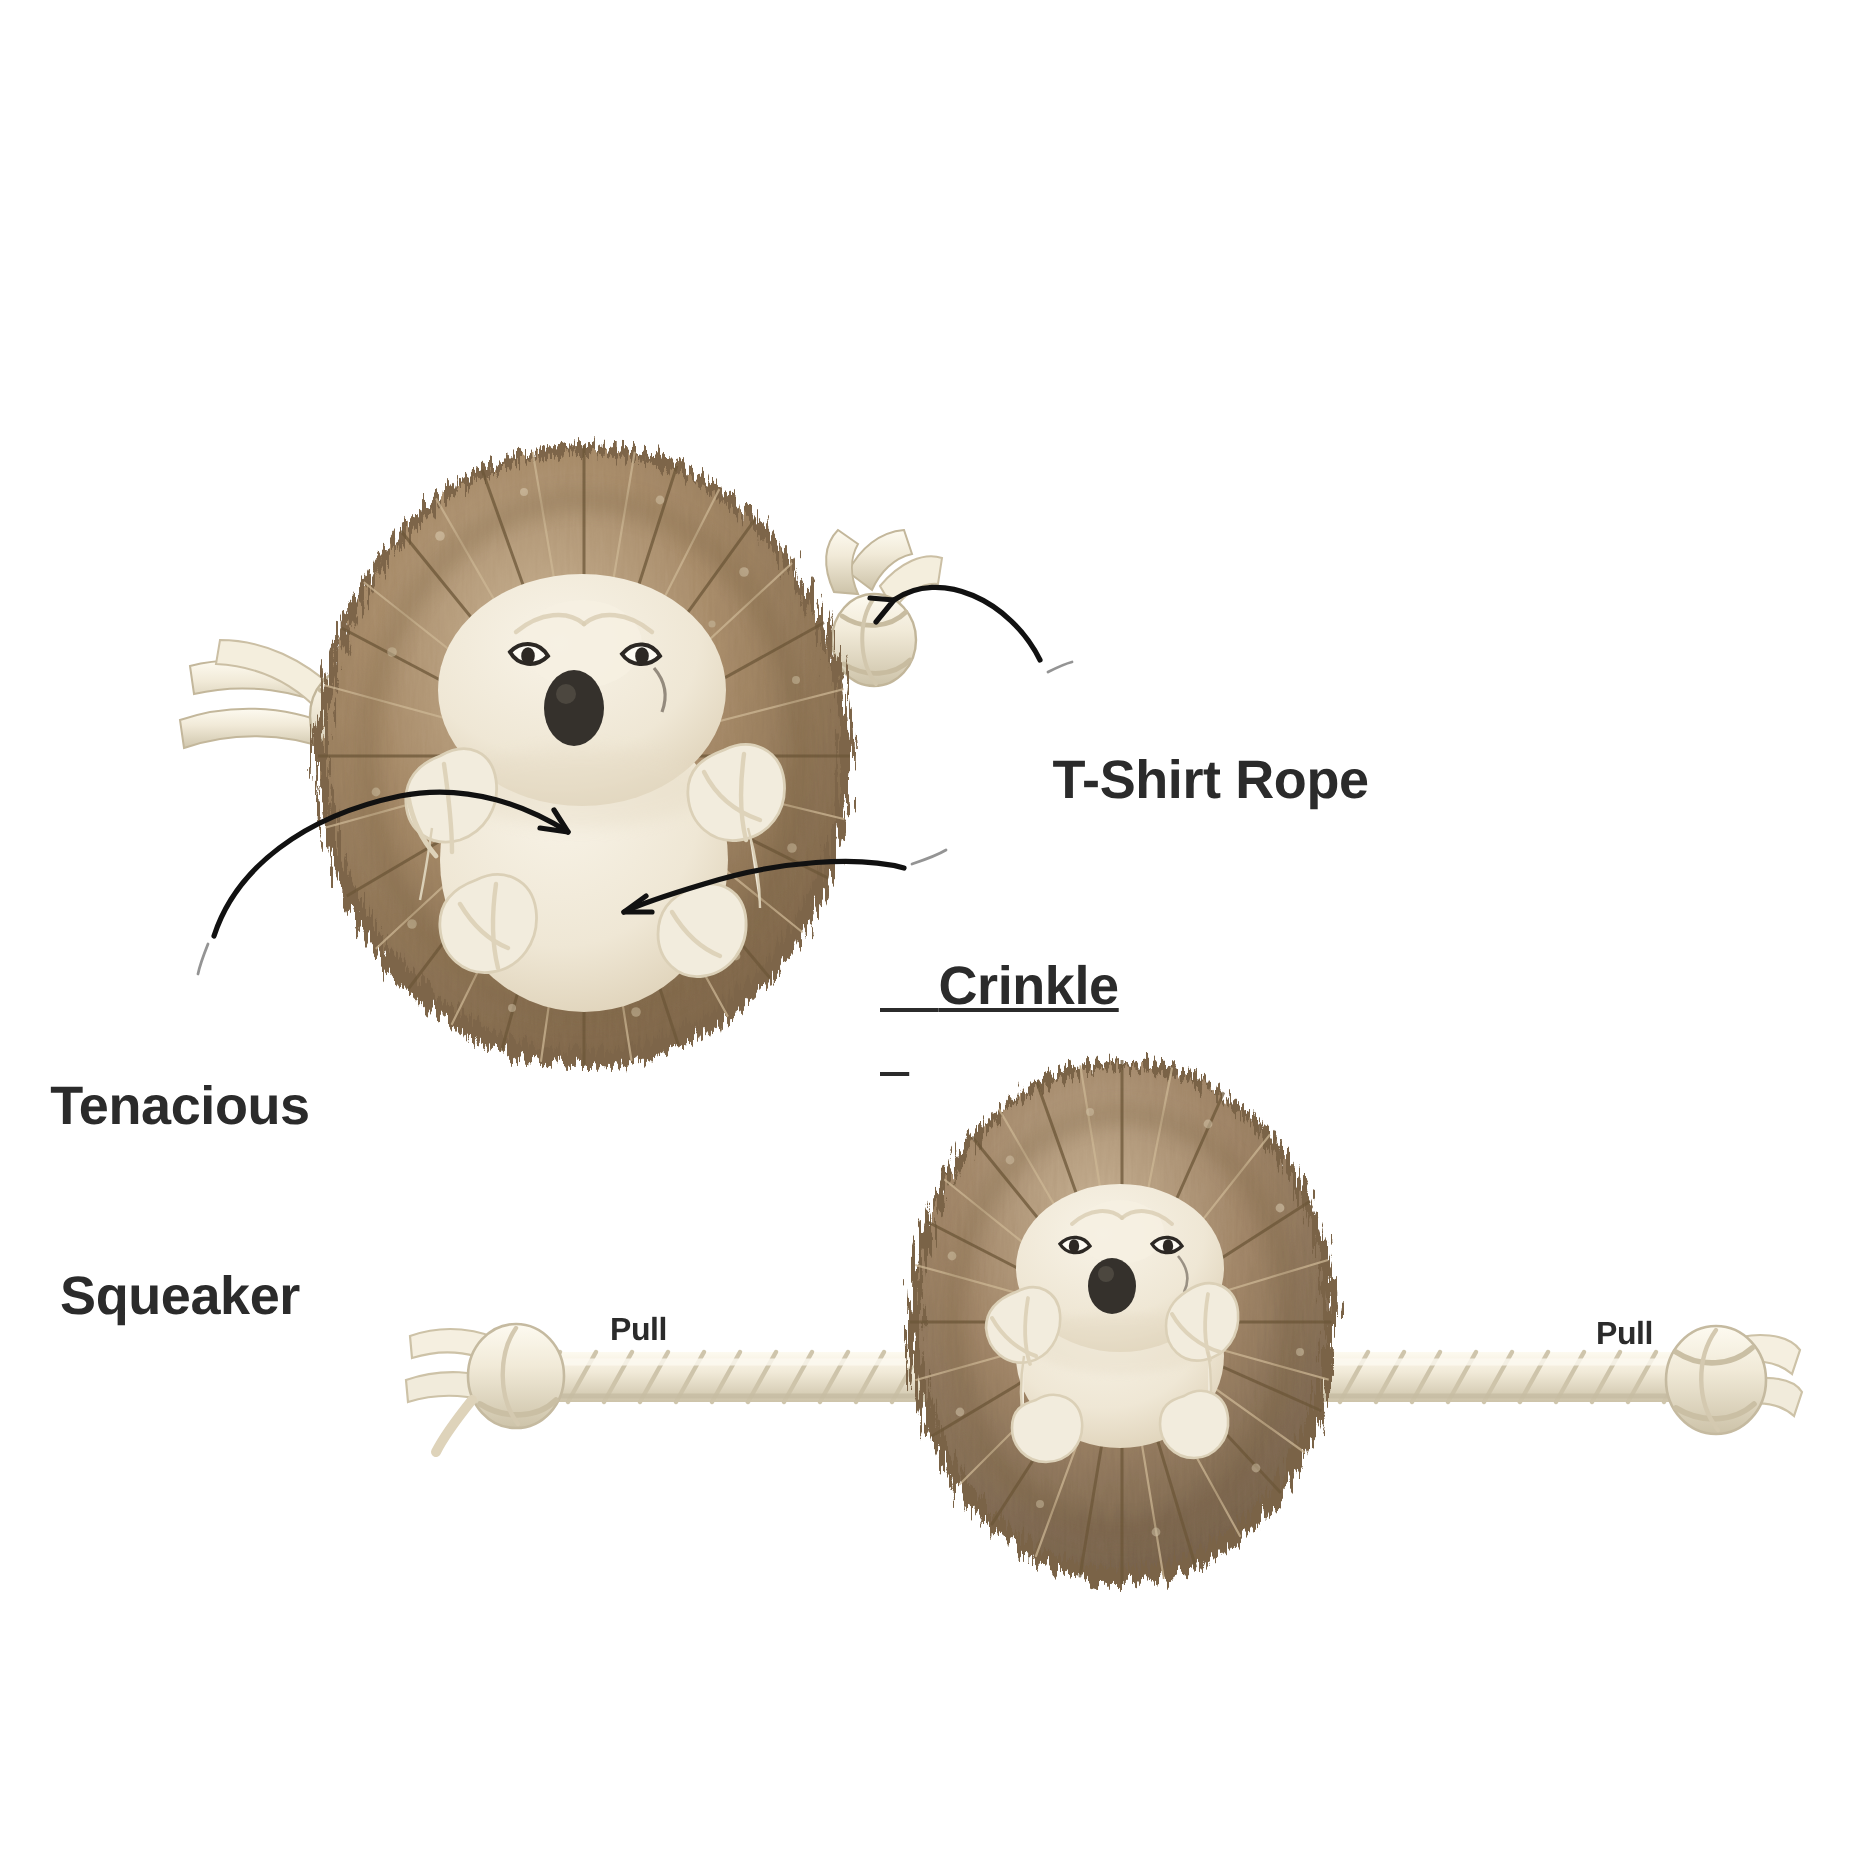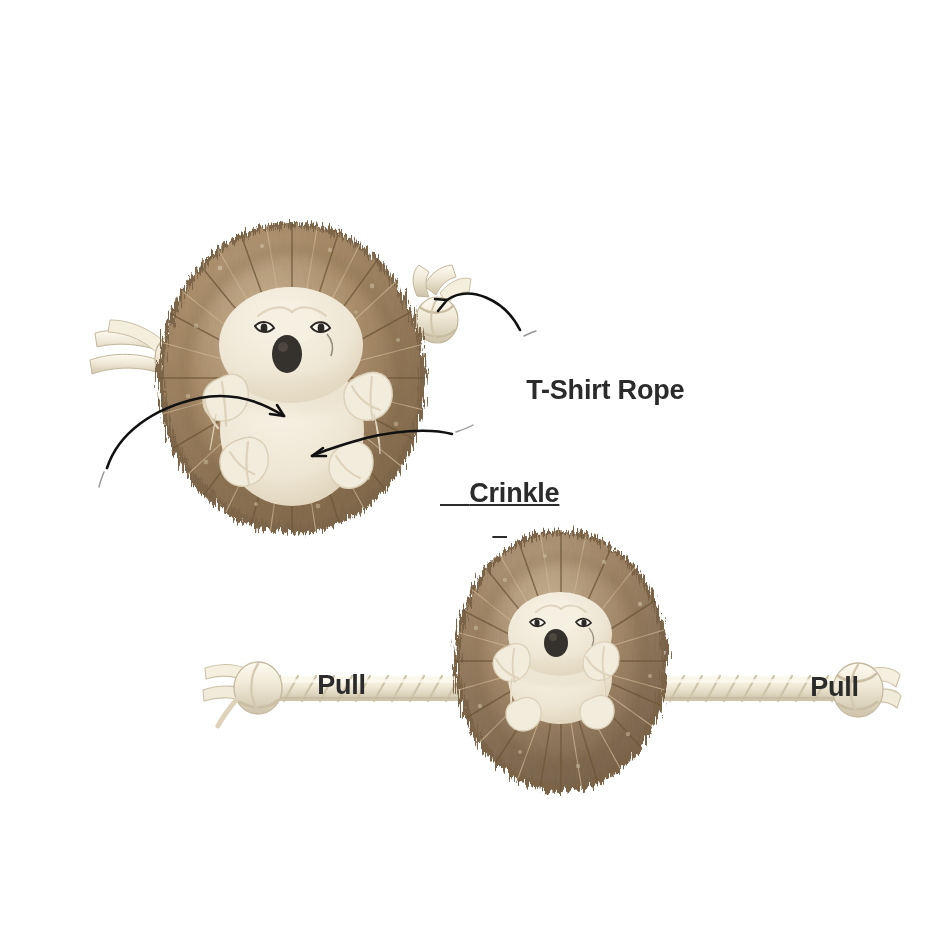--- a/index.html
+++ b/index.html
@@ -17,22 +17,22 @@
   }
   .callout {
     position: absolute;
     color: #2b2b2b;
     font-weight: bold;
     font-family: "Liberation Sans", sans-serif;
     letter-spacing: -0.2px;
     white-space: pre;
     line-height: 1.18;
   }
-  .callout-lg { font-size: 27px; text-align: center; }
-  .callout-md { font-size: 27px; }
+  .callout-lg { font-size: 27px; }
+  .callout-md { font-size: 16px; }
   .callout-center { text-align: center; }
   svg.layer {
     position: absolute;
     left: 0; top: 0;
     width: 928px; height: 928px;
     overflow: visible;
     pointer-events: none;
   }
 </style>
 </head>
@@ -381,20 +381,24 @@
   </svg>
 
   <div class="callout callout-lg" style="left:497px; top:343px;">
     <span>T-Shirt Rope</span>
   </div>
 
   <div class="callout callout-lg" style="left:440px; top:446px;text-decoration:underline;">
     <span>Crinkle</span>
   </div>
 
+  <div class="callout callout-lg callout-center" style="left:18px; top:474px; width:144px;">
+    <div>Tenacious</div>
+    <div>Squeaker</div>
+  </div>
 
   <div class="callout callout-md" style="left:288px; top:638px;">
     <span>Pull</span>
   </div>
 
   <div class="callout callout-md" style="left:781px; top:640px;">
     <span>Pull</span>
   </div>
 
 </div>

